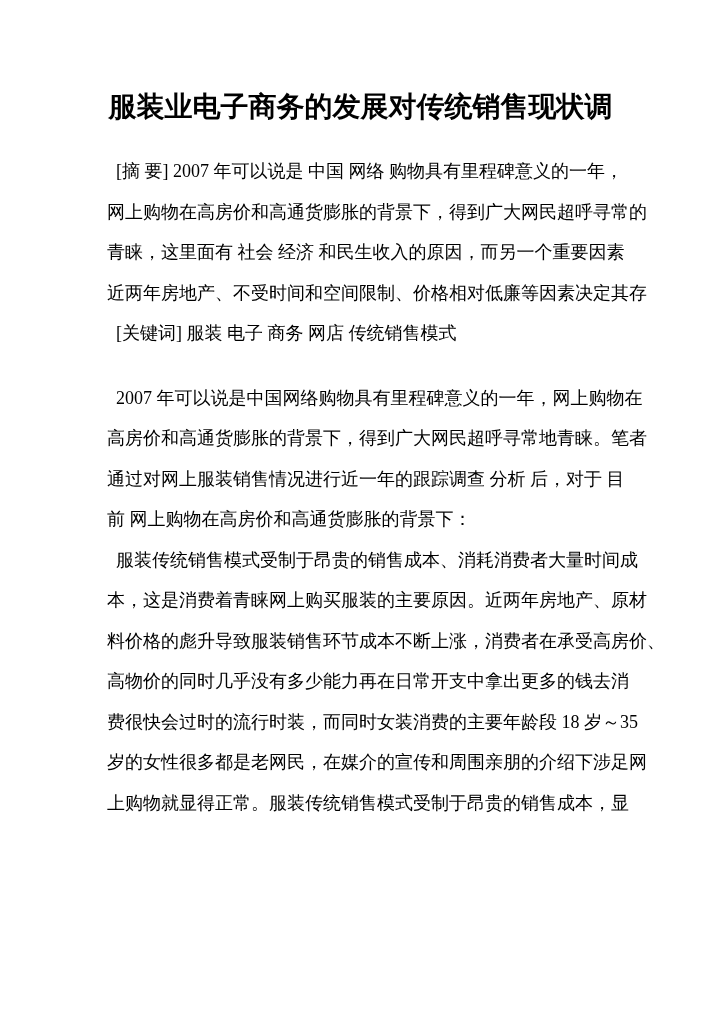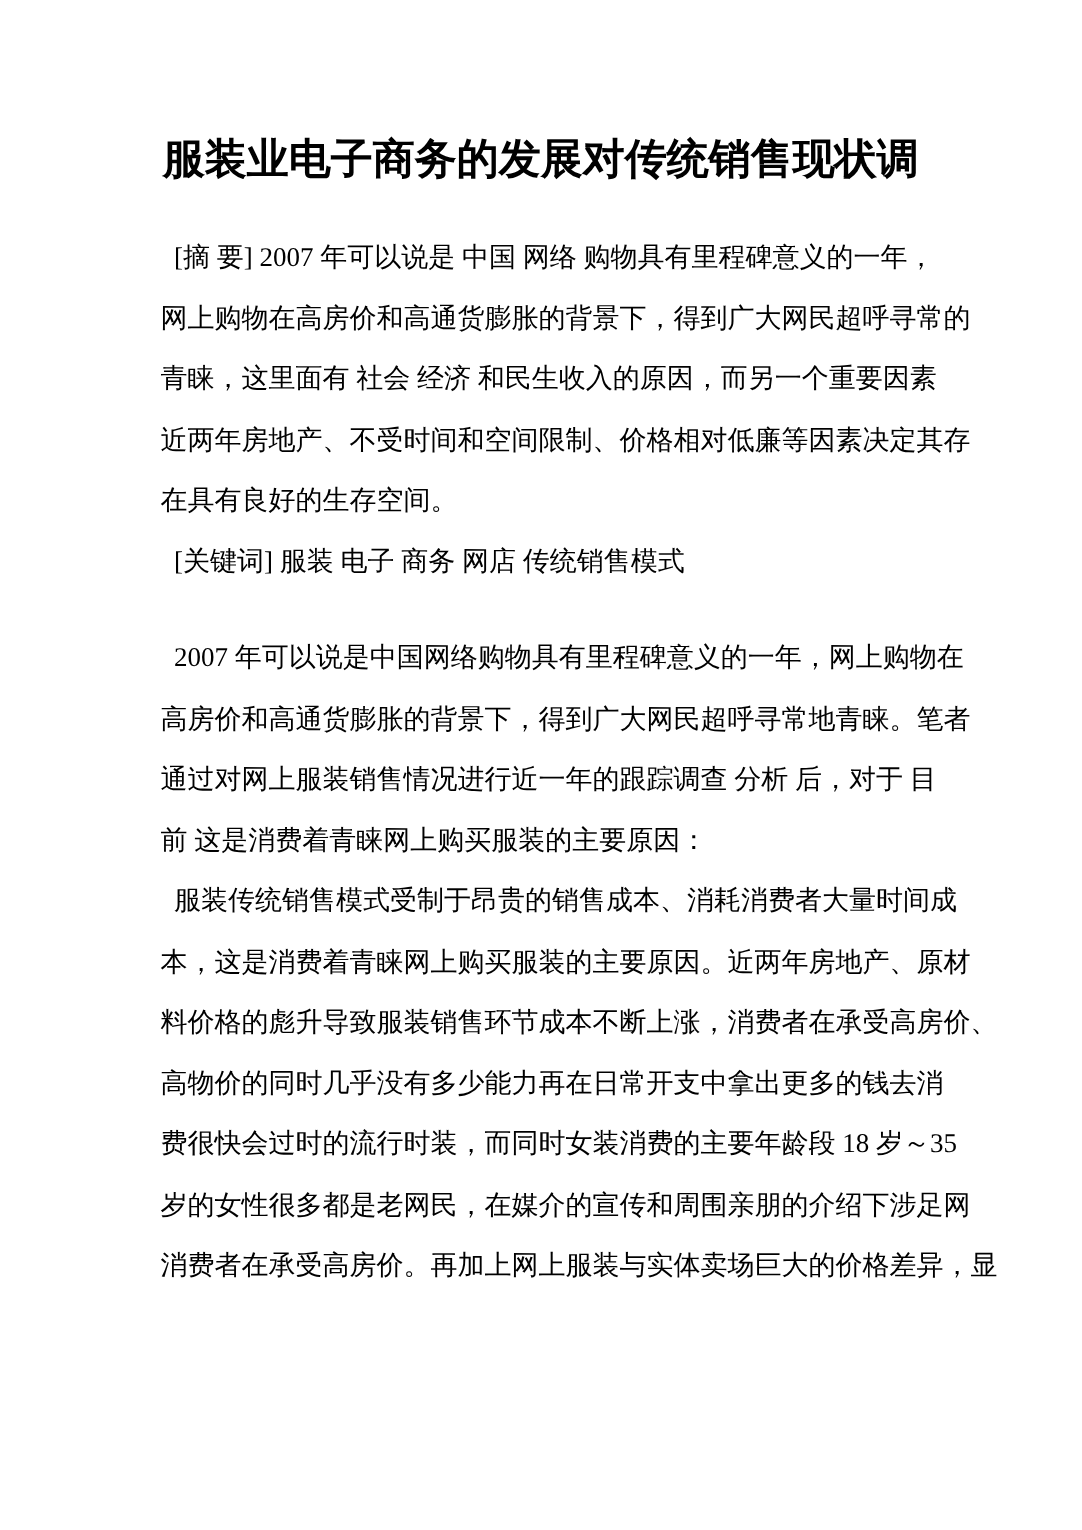--- a/index.html
+++ b/index.html
@@ -55,38 +55,37 @@
     <div class="title-line">服装业电子商务的发展对传统销售现状调</div>
   </div>
 
   <div class="doc-body">
 
     <div class="para">
       <div class="line indent">[摘 要] 2007 年可以说是 中国 网络 购物具有里程碑意义的一年，</div>
       <div class="line">网上购物在高房价和高通货膨胀的背景下，得到广大网民超呼寻常的</div>
       <div class="line">青睐，这里面有 社会 经济 和民生收入的原因，而另一个重要因素</div>
       <div class="line">近两年房地产、不受时间和空间限制、价格相对低廉等因素决定其存</div>
-      <div class="line">在具有良好的生存空间。</div>
     </div>
 
     <div class="line indent">[关键词] 服装 电子 商务 网店 传统销售模式</div>
 
     <div class="para para-gap">
       <div class="line indent">2007 年可以说是中国网络购物具有里程碑意义的一年，网上购物在</div>
       <div class="line">高房价和高通货膨胀的背景下，得到广大网民超呼寻常地青睐。笔者</div>
       <div class="line">通过对网上服装销售情况进行近一年的跟踪调查 分析 后，对于 目</div>
-      <div class="line">前 这是消费着青睐网上购买服装的主要原因：</div>
+      <div class="line">前 网上购物在高房价和高通货膨胀的背景下：</div>
     </div>
 
 
     <div class="para">
       <div class="line indent">服装传统销售模式受制于昂贵的销售成本、消耗消费者大量时间成</div>
       <div class="line">本，这是消费着青睐网上购买服装的主要原因。近两年房地产、原材</div>
       <div class="line">料价格的彪升导致服装销售环节成本不断上涨，消费者在承受高房价、</div>
       <div class="line">高物价的同时几乎没有多少能力再在日常开支中拿出更多的钱去消</div>
       <div class="line">费很快会过时的流行时装，而同时女装消费的主要年龄段 18 岁～35</div>
       <div class="line">岁的女性很多都是老网民，在媒介的宣传和周围亲朋的介绍下涉足网</div>
-      <div class="line">消费者在承受高房价。再加上网上服装与实体卖场巨大的价格差异，显</div>
+      <div class="line">上购物就显得正常。服装传统销售模式受制于昂贵的销售成本，显</div>
     </div>
 
   </div>
 
 </div>
 
 </body></html>

